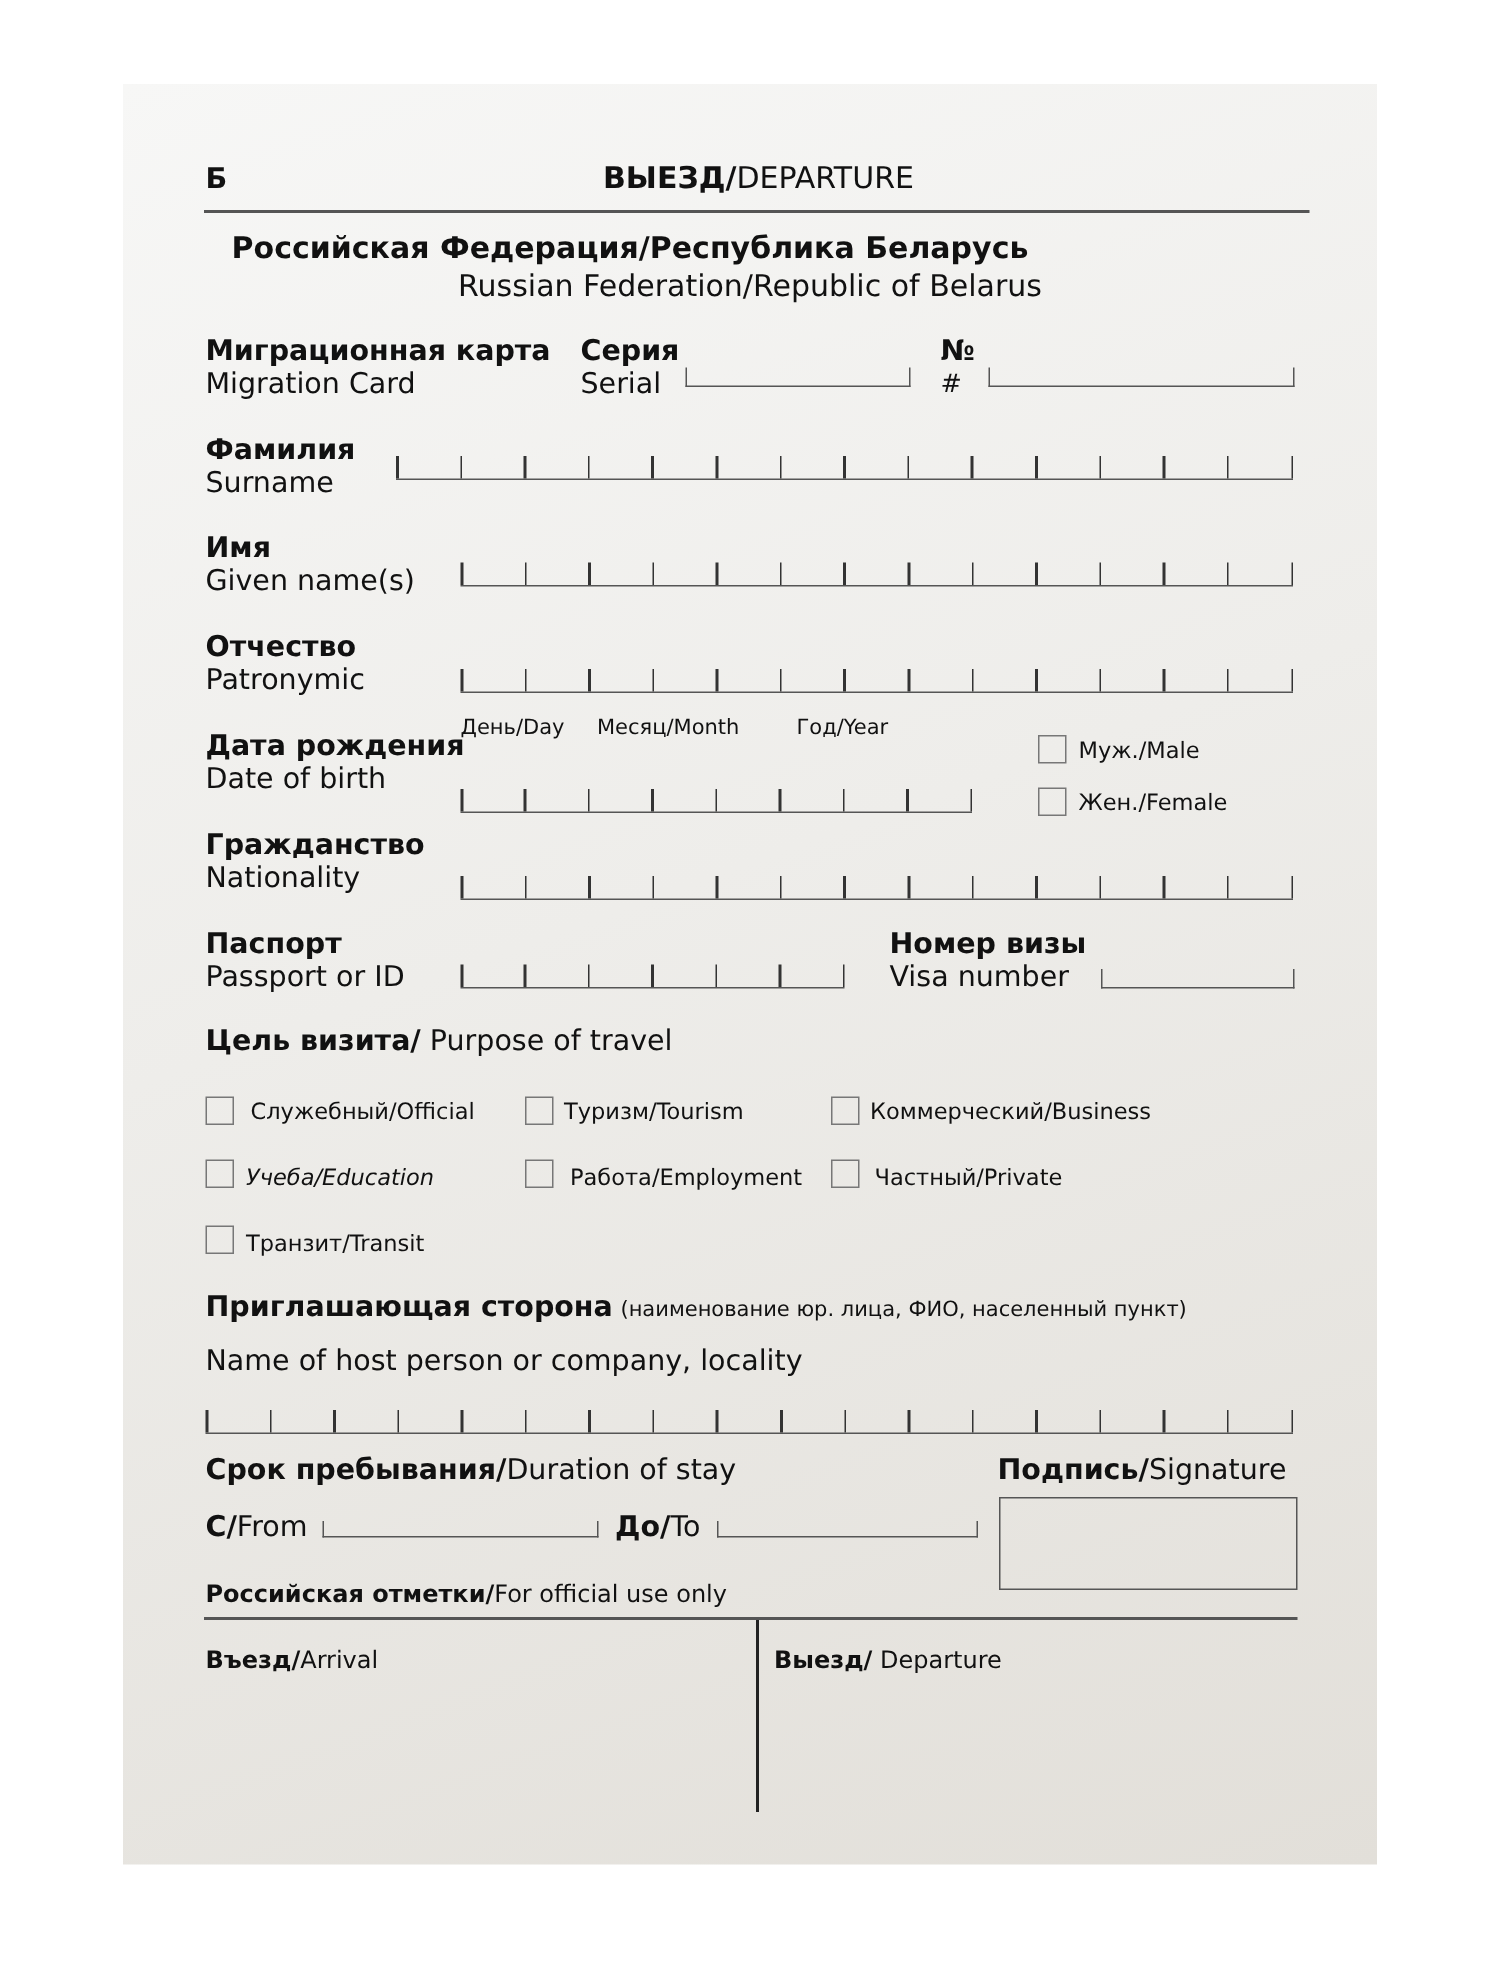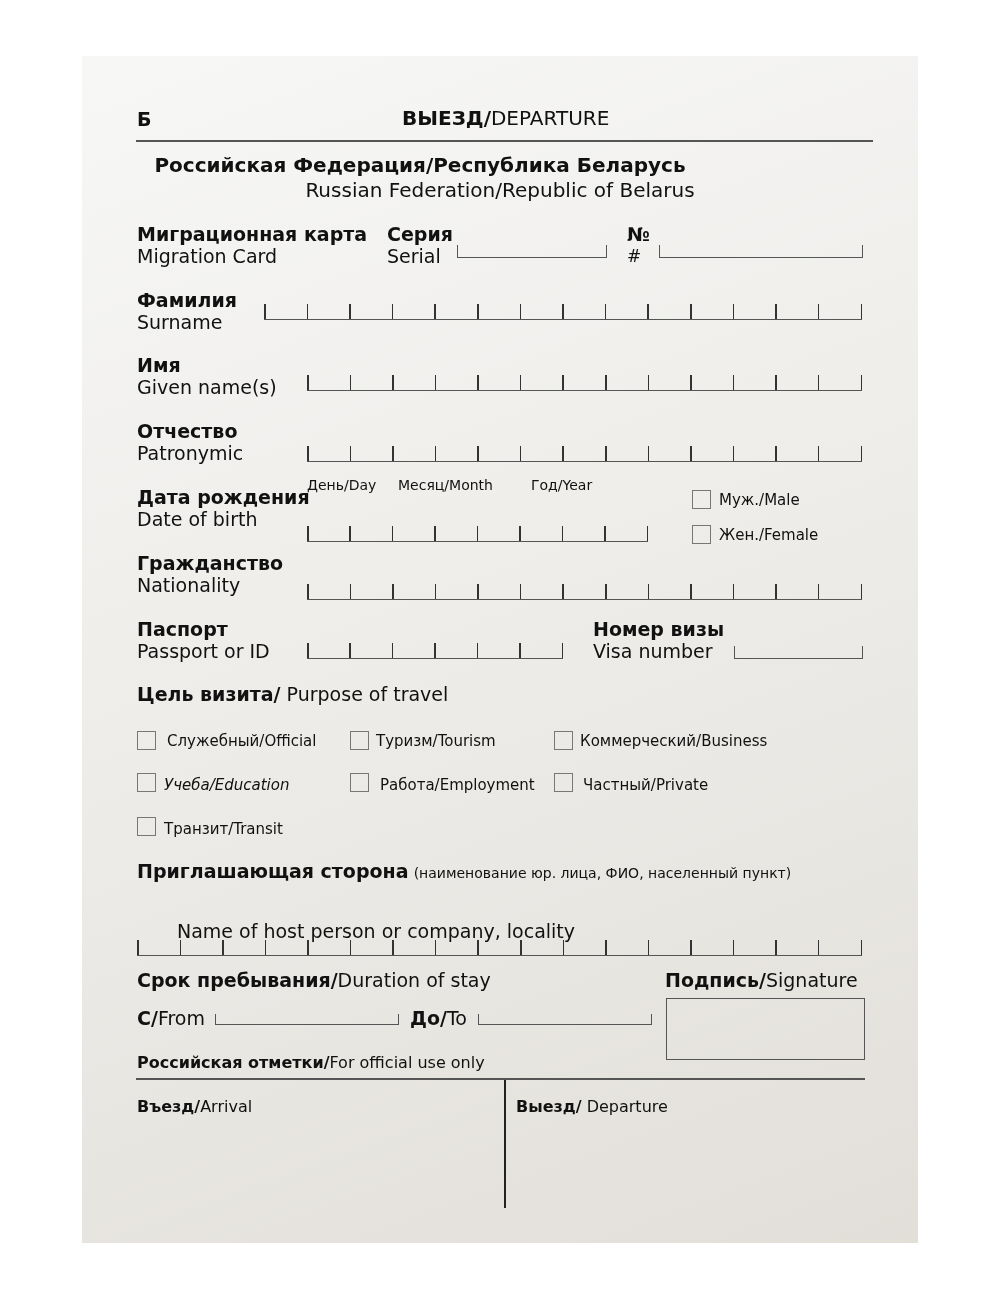--- a/index.html
+++ b/index.html
@@ -176,21 +176,21 @@
 <div class="cb" style="left:554px;top:773px;"></div>
 <div class="abs small" style="left:583px;top:776px;font-size:15px;">Частный/Private</div>
 
 <div class="cb" style="left:137px;top:817px;"></div>
 <div class="abs small" style="left:164px;top:820px;font-size:15px;">Транзит/Transit</div>
 
 <div class="abs" style="left:137px;top:860px;">
   <span class="ru-lbl">Приглашающая сторона</span>
   <span style="font-size:14px;">(наименование юр. лица, ФИО, населенный пункт)</span>
 </div>
-<div class="abs en-lbl" style="left:137px;top:920px;margin-left:40px;">Name of host person or company, locality</div>
+<div class="abs en-lbl" style="left:137px;top:896px;">Name of host person or company, locality</div>
 <div class="comb" id="comb-host" style="left:137px;top:939px;width:725px;">
     <span class="tick" style="left: 0px;"></span>
     <span class="tick" style="left: 42.5588px;"></span>
     <span class="tick" style="left: 85.1176px;"></span>
     <span class="tick" style="left: 127.676px;"></span>
     <span class="tick" style="left: 170.235px;"></span>
     <span class="tick" style="left: 212.794px;"></span>
     <span class="tick" style="left: 255.353px;"></span>
     <span class="tick" style="left: 297.912px;"></span>
     <span class="tick" style="left: 340.471px;"></span>

